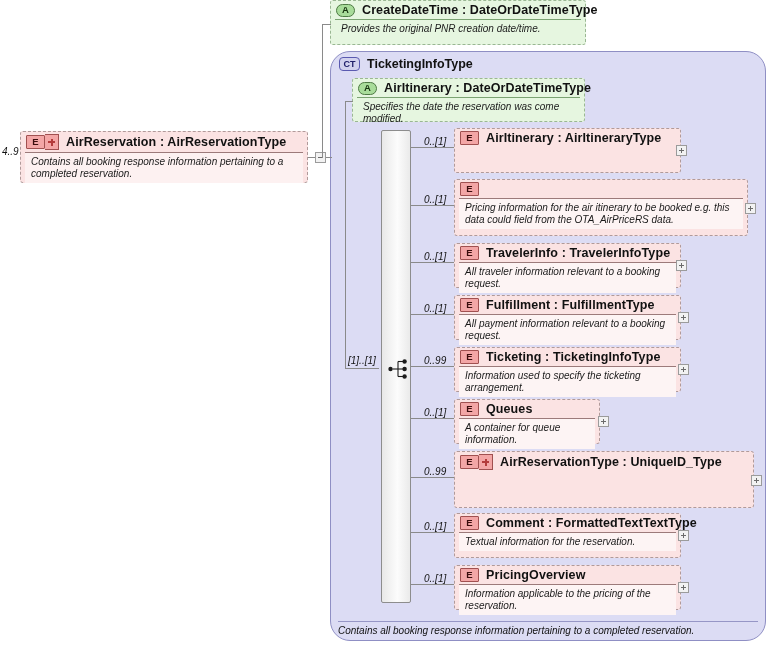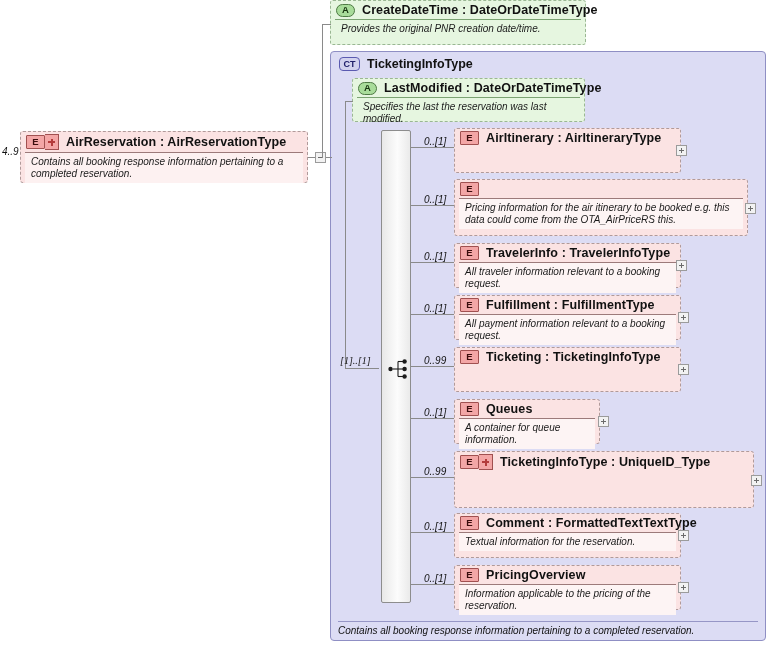--- a/index.html
+++ b/index.html
@@ -150,21 +150,21 @@
     width: 1px; height: 5px;
     background: #6b6b6b;
   }
 
   
   .ct-panel {
     position: absolute;
     box-sizing: border-box;
     background: #dcdcf4;
     border: 1px solid #8f8fc4;
-    border-radius: 4px;
+    border-radius: 20px;
   }
   .ct-panel > .ct-head {
     display: flex;
     align-items: center;
     padding: 5px 0 0 8px;
   }
   .ct-panel > .ct-head .label {
     font-size: 12.5px;
     font-weight: bold;
     color: #111;
@@ -228,23 +228,23 @@
     <div class="title">
       <span class="ico ico-a">A</span>
       <span class="label">CreateDateTime : DateOrDateTimeType</span>
     </div>
     <div class="doc">Provides the original PNR creation date/time.</div>
   </div>
 
   <div class="node attr-node" style="left:352px; top:78px; width:233px; height:44px;">
     <div class="title">
       <span class="ico ico-a">A</span>
-      <span class="label">LastModified : DateOrDateTimeType</span>
-    </div>
-    <div class="doc">Specifies the last the reservation was last modified.</div>
+      <span class="label">AirItinerary : DateOrDateTimeType</span>
+    </div>
+    <div class="doc">Specifies the date the reservation was come modified.</div>
   </div>
 
   <div class="node elem-node" style="left:20px; top:131px; width:288px; height:52px;">
     <div class="title">
       <span class="ico-grp">
         <span class="ico ico-e">E</span>
         <span class="ico-plus-box"></span>
       </span>
       <span class="label">AirReservation : AirReservationType</span>
     </div>
@@ -256,21 +256,21 @@
   <div class="toggle" style="left:315px; top:152px;"></div>
   <div class="ln h" style="left:326px; top:157px; width:6px;"></div>
 
   <div class="ln v" style="left:322px; top:24px; height:134px;"></div>
   <div class="ln h" style="left:322px; top:24px; width:9px;"></div>
 
   <div class="ln v" style="left:345px; top:101px; height:267px;"></div>
   <div class="ln h" style="left:345px; top:101px; width:8px;"></div>
   <div class="ln h" style="left:345px; top:368px; width:34px;"></div>
 
-  <div class="card" style="left:340px; top:355px;font-family:Liberation Serif, serif;">[1]..[1]</div>
+  <div class="card" style="left:348px; top:355px;">[1]..[1]</div>
 
   <div class="seq-bar" style="left:381px; top:130px; width:30px; height:473px;"></div>
   <div class="seq-icon" style="left:388px; top:358px;">
     <svg width="22" height="22" viewBox="0 0 22 22">
       <circle cx="2.5" cy="11" r="2.2" fill="#1c1c1c"></circle>
       <line x1="4.5" y1="11" x2="10" y2="11" stroke="#1c1c1c" stroke-width="1.1"></line>
       <line x1="10" y1="3.5" x2="10" y2="18.5" stroke="#1c1c1c" stroke-width="1.1"></line>
       <line x1="10" y1="3.5" x2="15" y2="3.5" stroke="#1c1c1c" stroke-width="1.1"></line>
       <line x1="10" y1="11" x2="15" y2="11" stroke="#1c1c1c" stroke-width="1.1"></line>
       <line x1="10" y1="18.5" x2="15" y2="18.5" stroke="#1c1c1c" stroke-width="1.1"></line>
@@ -289,21 +289,21 @@
     </div>
   </div>
   <div class="toggle plus" style="left:676px; top:145px;"></div>
 
   <div class="ln h" style="left:411px; top:205px; width:44px;"></div>
   <div class="card" style="left:424px; top:194px;">0..[1]</div>
   <div class="node elem-node" style="left:454px; top:179px; width:294px; height:57px;">
     <div class="title">
       <span class="ico ico-e">E</span>
     </div>
-    <div class="doc body-white">Pricing information for the air itinerary to be booked e.g. this data could come from the OTA_AirPriceRS this.</div>
+    <div class="doc body-white">Pricing information for the air itinerary to be booked e.g. this data could field from the OTA_AirPriceRS data.</div>
   </div>
   <div class="toggle plus" style="left:745px; top:203px;"></div>
 
   <div class="ln h" style="left:411px; top:262px; width:44px;"></div>
   <div class="card" style="left:424px; top:251px;">0..[1]</div>
   <div class="node elem-node" style="left:454px; top:243px; width:227px; height:45px;">
     <div class="title">
       <span class="ico ico-e">E</span>
       <span class="label">TravelerInfo : TravelerInfoType</span>
     </div>
@@ -322,20 +322,21 @@
   </div>
   <div class="toggle plus" style="left:678px; top:312px;"></div>
 
   <div class="ln h" style="left:411px; top:366px; width:44px;"></div>
   <div class="card" style="left:424px; top:355px;">0..99</div>
   <div class="node elem-node" style="left:454px; top:347px; width:227px; height:45px;">
     <div class="title">
       <span class="ico ico-e">E</span>
       <span class="label">Ticketing : TicketingInfoType</span>
     </div>
+    <div class="doc body-white">Information used to specify the ticketing arrangement.</div>
   </div>
   <div class="toggle plus" style="left:678px; top:364px;"></div>
 
   <div class="ln h" style="left:411px; top:418px; width:44px;"></div>
   <div class="card" style="left:424px; top:407px;">0..[1]</div>
   <div class="node elem-node" style="left:454px; top:399px; width:146px; height:45px;">
     <div class="title">
       <span class="ico ico-e">E</span>
       <span class="label">Queues</span>
     </div>
@@ -344,21 +345,21 @@
   <div class="toggle plus" style="left:598px; top:416px;"></div>
 
   <div class="ln h" style="left:411px; top:477px; width:44px;"></div>
   <div class="card" style="left:424px; top:466px;">0..99</div>
   <div class="node elem-node" style="left:454px; top:451px; width:300px; height:57px;">
     <div class="title">
       <span class="ico-grp">
         <span class="ico ico-e">E</span>
         <span class="ico-plus-box"></span>
       </span>
-      <span class="label">TicketingInfoType : UniqueID_Type</span>
+      <span class="label">AirReservationType : UniqueID_Type</span>
     </div>
   </div>
   <div class="toggle plus" style="left:751px; top:475px;"></div>
 
   <div class="ln h" style="left:411px; top:532px; width:44px;"></div>
   <div class="card" style="left:424px; top:521px;">0..[1]</div>
   <div class="node elem-node" style="left:454px; top:513px; width:227px; height:45px;">
     <div class="title">
       <span class="ico ico-e">E</span>
       <span class="label">Comment : FormattedTextTextType</span>

